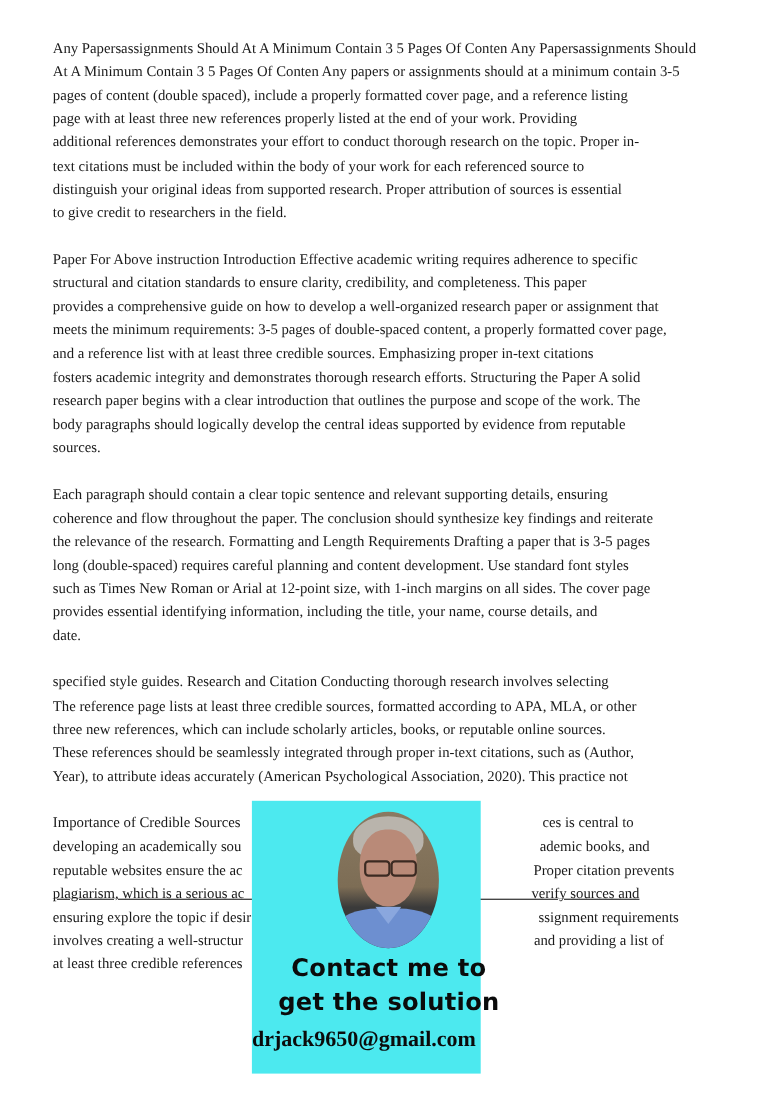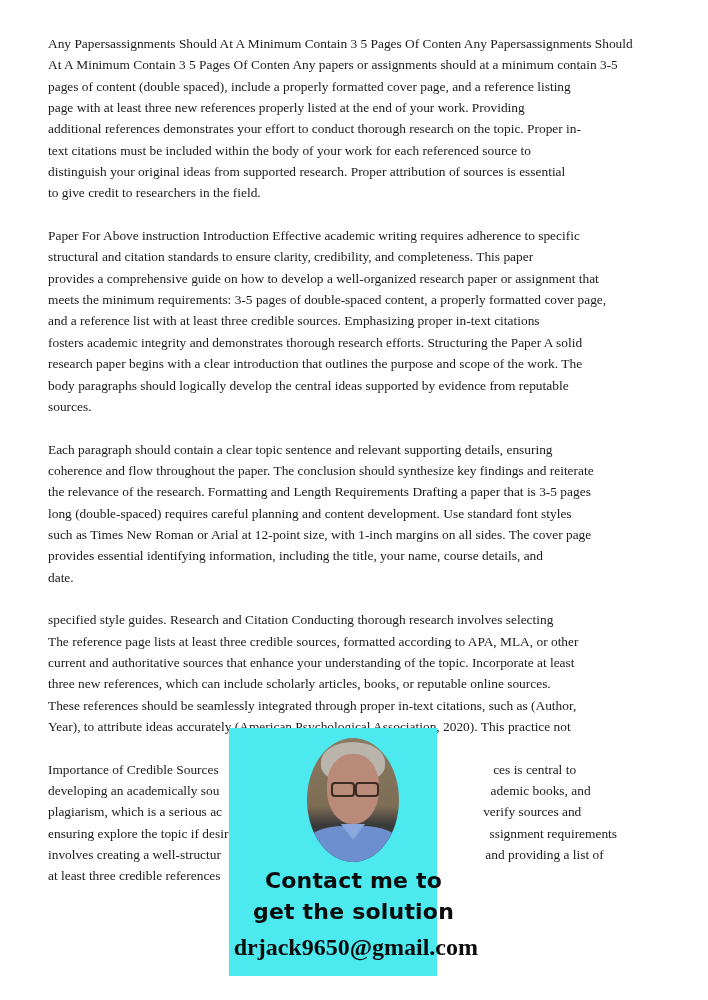--- a/index.html
+++ b/index.html
@@ -29,23 +29,23 @@
   .photo .shirt { position: absolute; left: 0; top: 88px; width: 92px; height: 40px; background: #6d8fd0; border-radius: 40% 40% 0 0; }
   .photo .collar { position: absolute; left: 34px; top: 86px; width: 24px; height: 16px; background: #8aa7de; clip-path: polygon(0 0, 50% 100%, 100% 0); }
   .cta {
     position: absolute; left: 0; width: 249px; text-align: center;
     font-family: "DejaVu Sans", "Liberation Sans", sans-serif; font-weight: bold;
     font-size: 22px; color: #0b0b0b; letter-spacing: 0.2px;
   }
   .cta.l1 { top: 140px; }
   .cta.l2 { top: 171px; }
   .email {
-    position: absolute; left: 0; top: 206px; width: 249px; text-align: right;
+    position: absolute; left: 0; top: 206px; width: 249px; text-align: left;
     font-family: "Liberation Serif", "DejaVu Serif", serif; font-weight: bold;
-    font-size: 24px; color: #0b0b0b;
+    font-size: 20px; color: #0b0b0b;
   }
 </style>
 </head>
 <body>
 
 <div class="doc">
   <p class="para">
     <span class="line">Any Papersassignments Should At A Minimum Contain 3 5 Pages Of Conten Any Papersassignments Should</span>
     <span class="line">At A Minimum Contain 3 5 Pages Of Conten Any papers or assignments should at a minimum contain 3-5</span>
     <span class="line">pages of content (double spaced), include a properly formatted cover page, and a reference listing</span>
@@ -71,29 +71,29 @@
     <span class="line">coherence and flow throughout the paper. The conclusion should synthesize key findings and reiterate</span>
     <span class="line">the relevance of the research. Formatting and Length Requirements Drafting a paper that is 3-5 pages</span>
     <span class="line">long (double-spaced) requires careful planning and content development. Use standard font styles</span>
     <span class="line">such as Times New Roman or Arial at 12-point size, with 1-inch margins on all sides. The cover page</span>
     <span class="line">provides essential identifying information, including the title, your name, course details, and</span>
     <span class="line">date.</span>
   </p>
   <p class="para">
     <span class="line">specified style guides. Research and Citation Conducting thorough research involves selecting</span>
     <span class="line">The reference page lists at least three credible sources, formatted according to APA, MLA, or other</span>
-    <span class="line">current and authoritative sources that enhance your understanding of the topic. Incorporate at least</span>
     <span class="line">three new references, which can include scholarly articles, books, or reputable online sources.</span>
     <span class="line">These references should be seamlessly integrated through proper in-text citations, such as (Author,</span>
     <span class="line">Year), to attribute ideas accurately (American Psychological Association, 2020). This practice not</span>
   </p>
   <p class="para">
     <span class="line" style="white-space: pre;">Importance of Credible Sources                                                                                  ces is central to</span>
     <span class="line" style="white-space: pre;">developing an academically sou                                                                                 ademic books, and</span>
-    <span class="line" style="white-space: pre;">plagiarism, which is a serious ac                                                                              verify sources and</span>
+    <span class="line" style="white-space: pre;">reputable websites ensure the ac                                                                               Proper citation prevents</span>
+    <span class="line" style="white-space: pre; text-decoration: underline;">plagiarism, which is a serious ac                                                                              verify sources and</span>
     <span class="line" style="white-space: pre;">ensuring explore the topic if desir                                                                              ssignment requirements</span>
     <span class="line" style="white-space: pre;">involves creating a well-structur                                                                               and providing a list of</span>
     <span class="line">at least three credible references</span>
   </p>
 </div>
 
 <div class="overlay">
   <div class="photo">
     <div class="hair"></div>
     <div class="face"></div>

